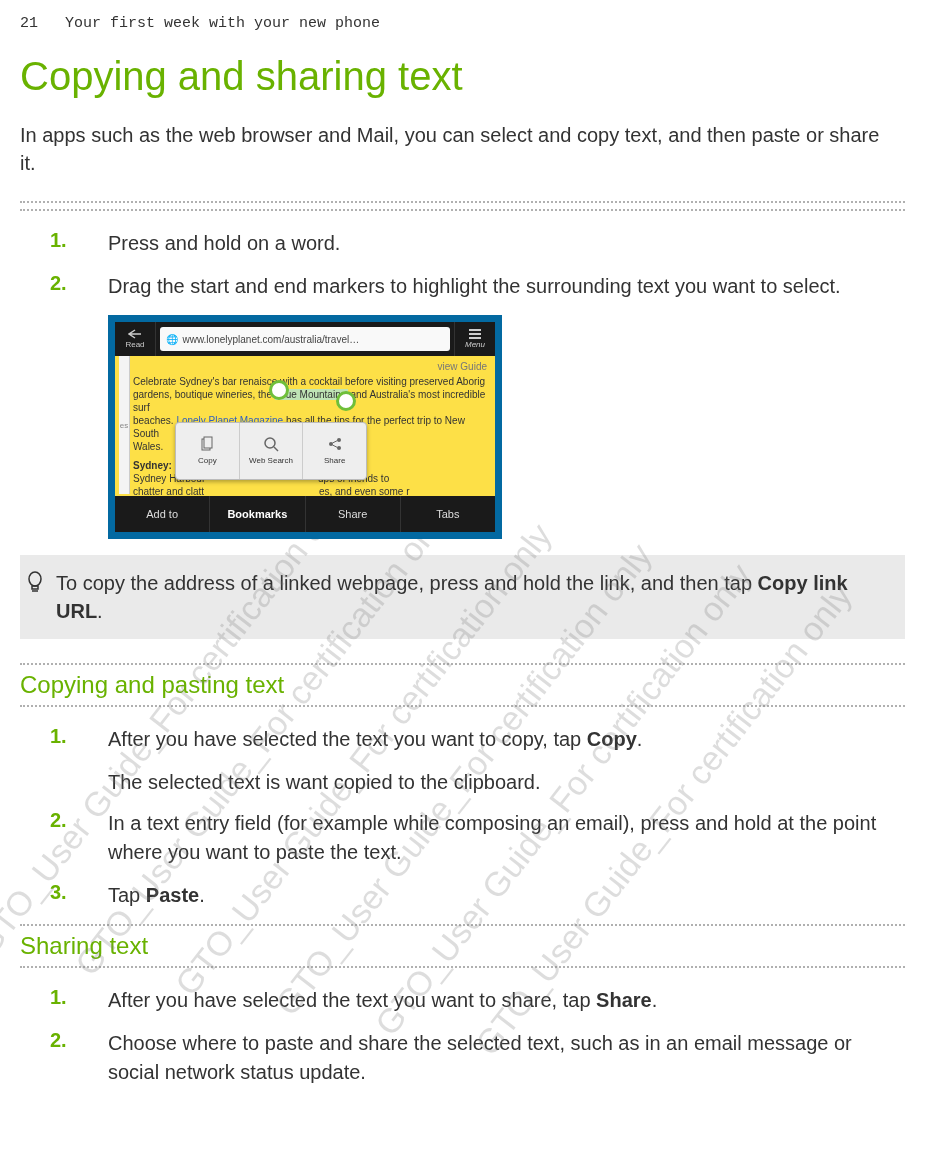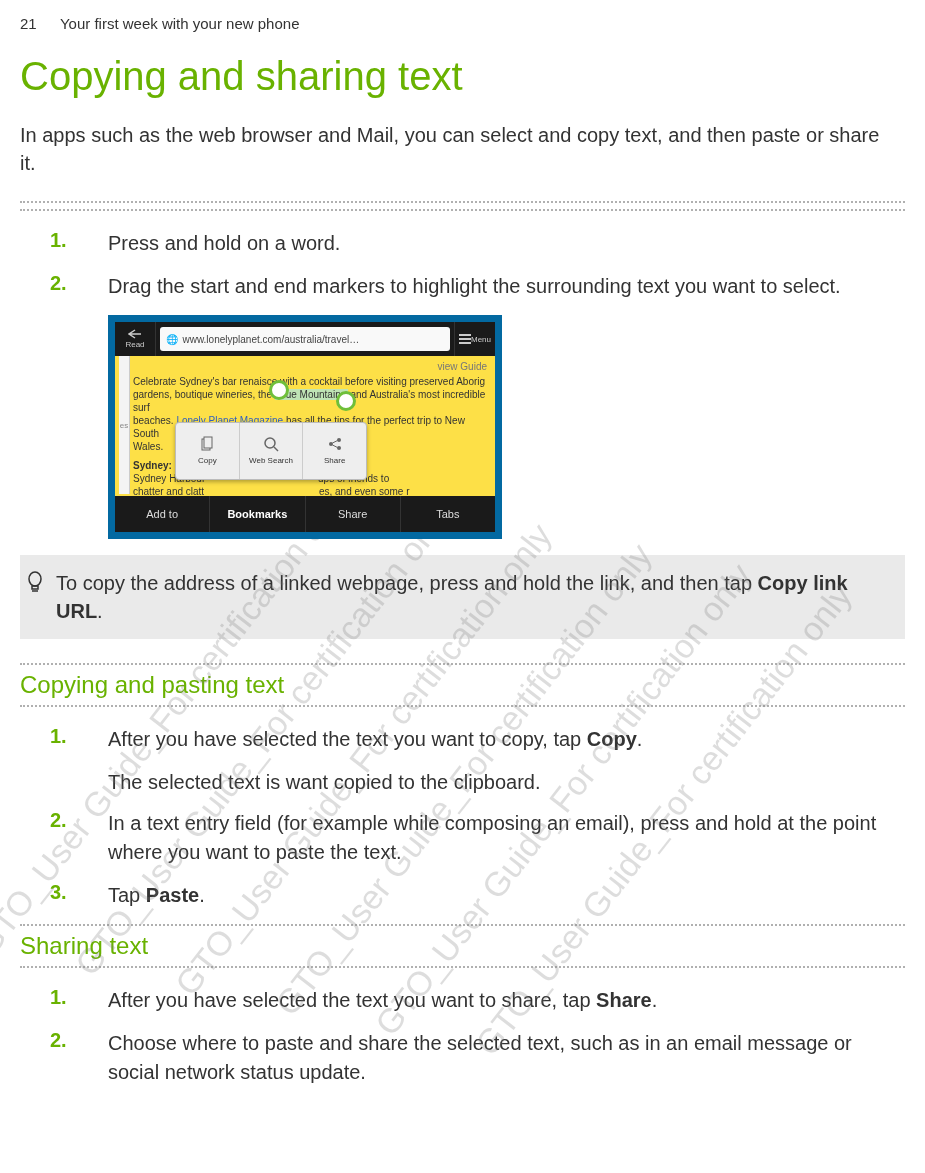--- a/index.html
+++ b/index.html
@@ -14,20 +14,21 @@
     min-height: 1173px;
     position: relative;
     box-sizing: border-box;
     padding: 15px 20px 30px 20px;
     overflow: hidden;
   }
   .header-line {
     font-size: 15px;
     color: #333;
     margin-bottom: 22px;
+    font-family: Liberation Mono, monospace;
   }
   .header-line .pn {
     display: inline-block;
     width: 36px;
   }
   h1.title {
     color: #69b200;
     font-weight: 400;
     font-size: 40px;
     margin: 0 0 22px 0;
@@ -130,23 +131,24 @@
     border-radius:3px;
     display:flex;
     align-items:center;
     padding:0 6px;
     color:#444;
     font-size:10px;
   }
   .shot-url .globe {margin-right:4px;}
   .shot-top .menu {
     width: 40px;
-    display:flex;align-items:center;justify-content:center;
+    display:flex;flex-direction:column;align-items:center;justify-content:center;
     height:100%;
     border-left:1px solid #333;
+    font-style:italic;
   }
   .shot-top .menu span{font-size:8px;margin-top:1px;color:#ccc;}
   .shot-left-strip {
     position:absolute;
     left:4px; top:34px;
     width:10px; height:138px;
     background:#f4f4f4;
     border-right:1px solid #ccc;
     font-size:8px;
     color:#888;

